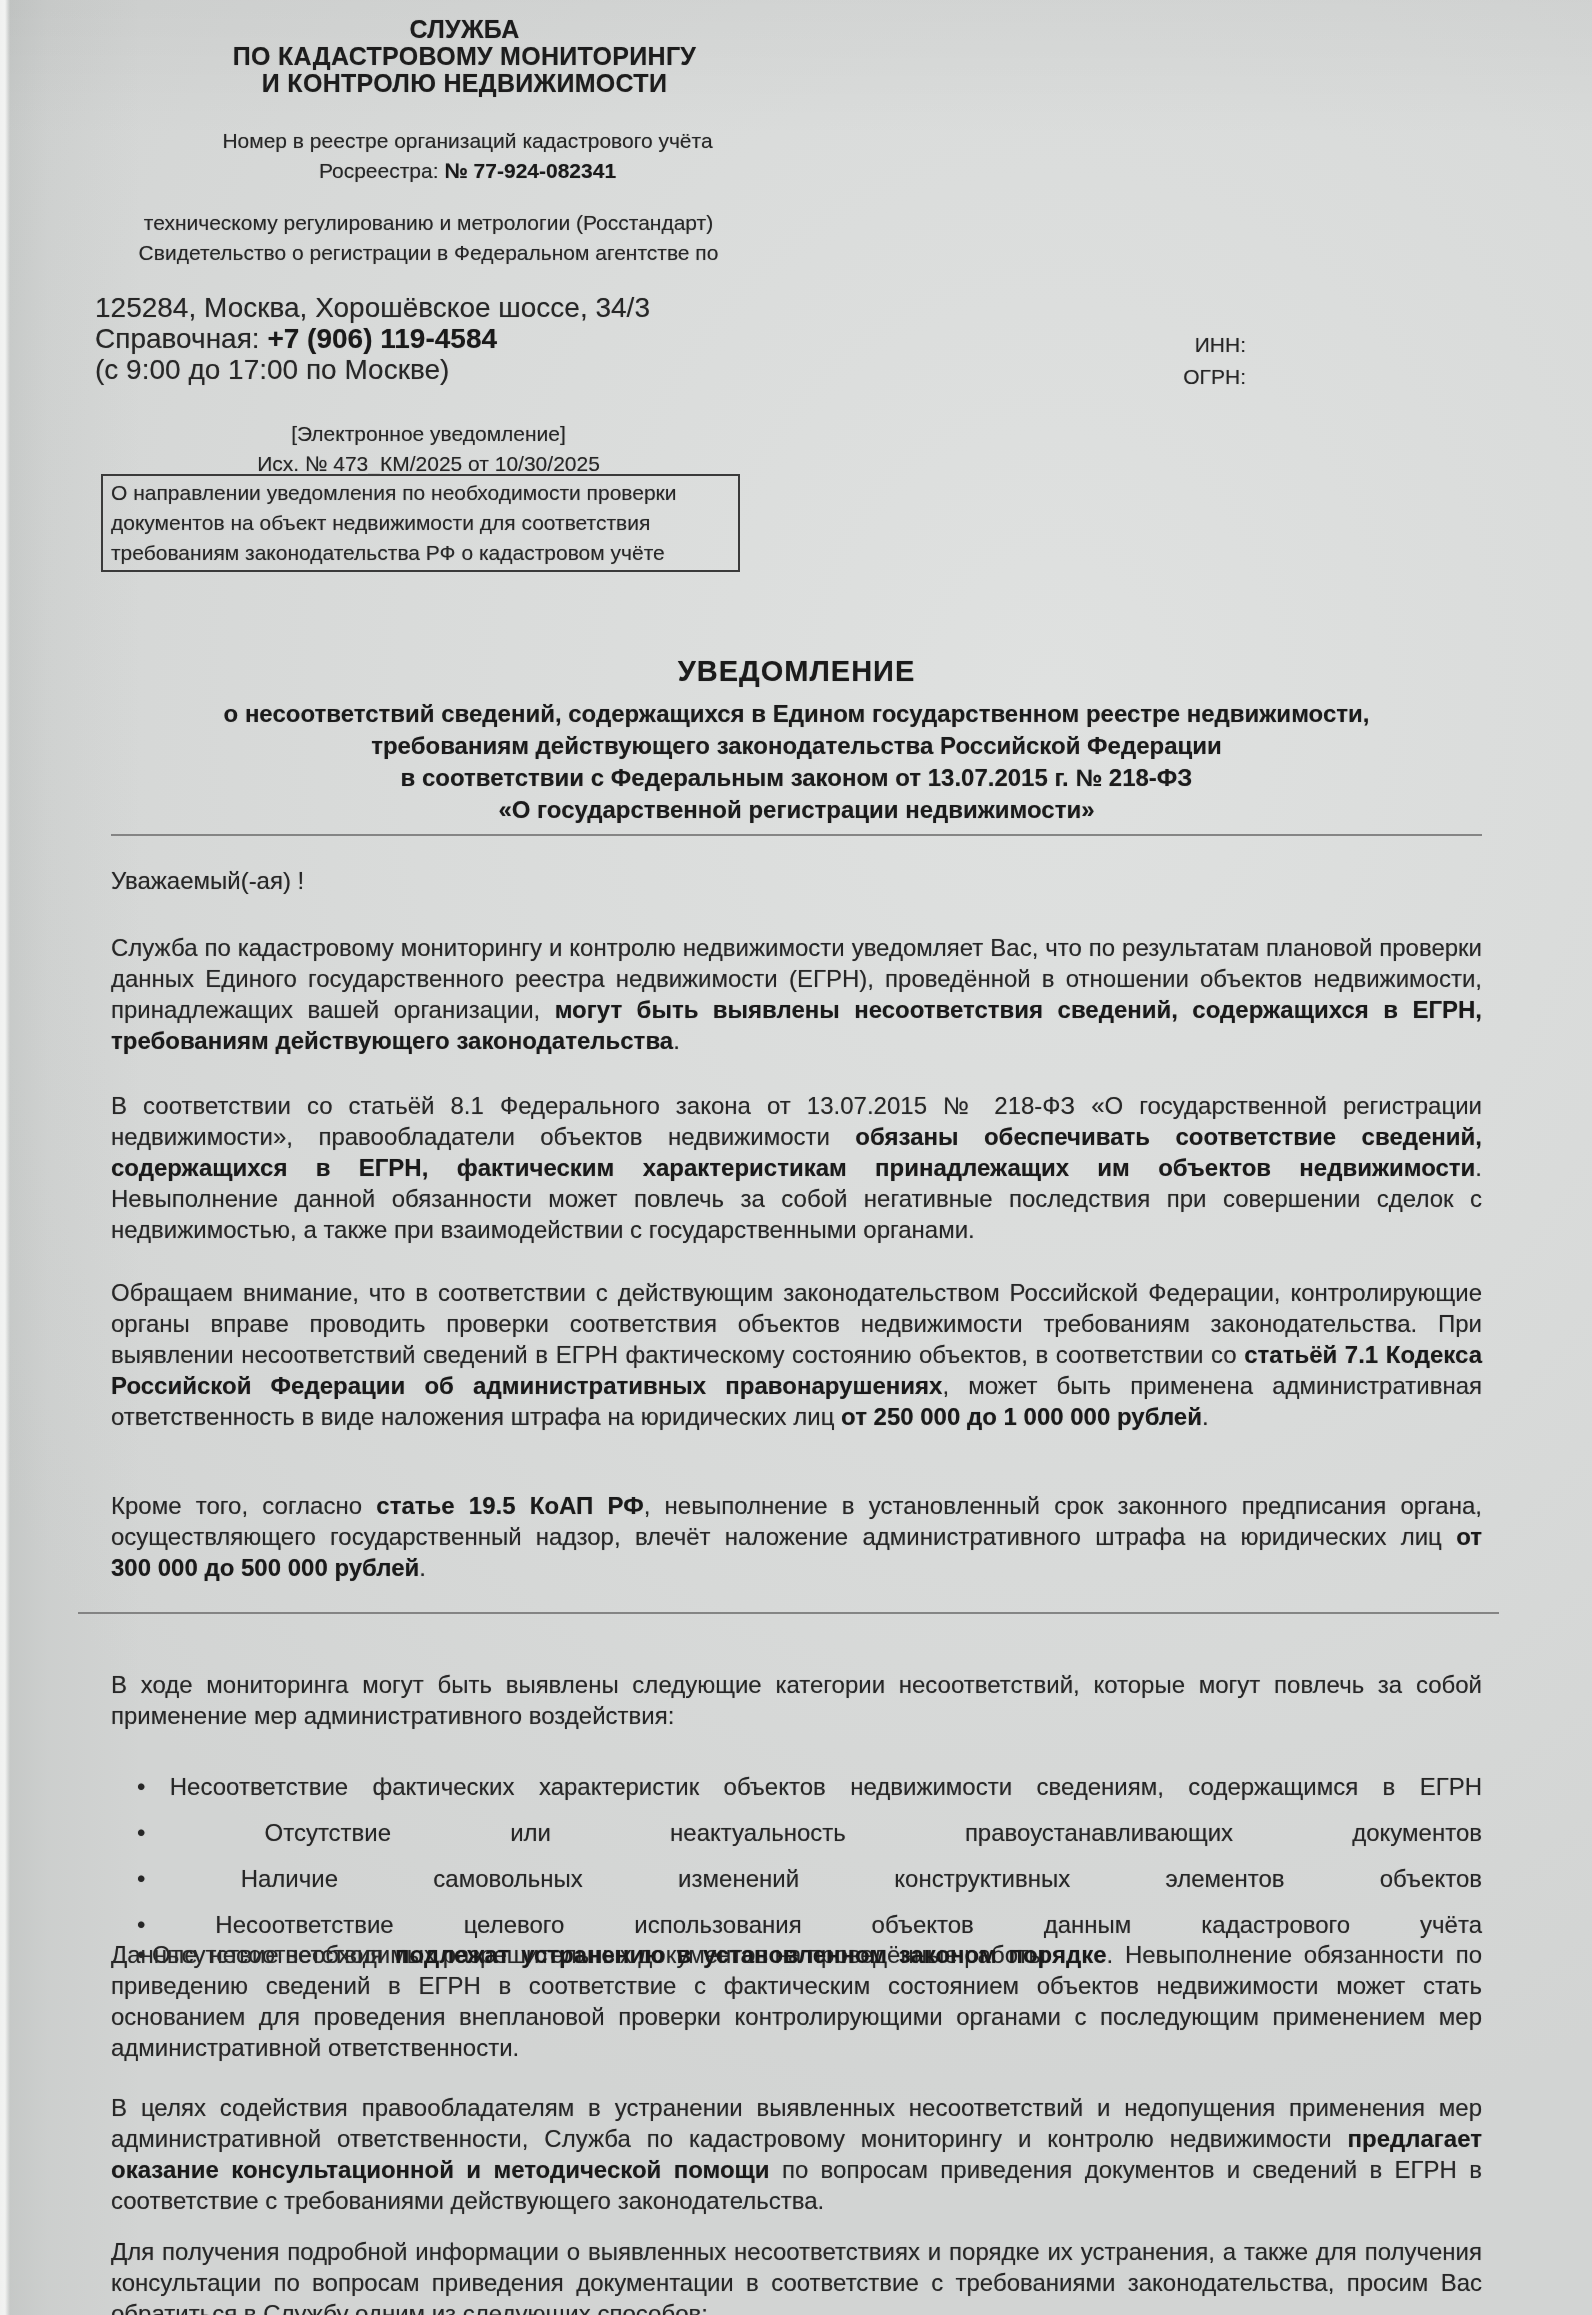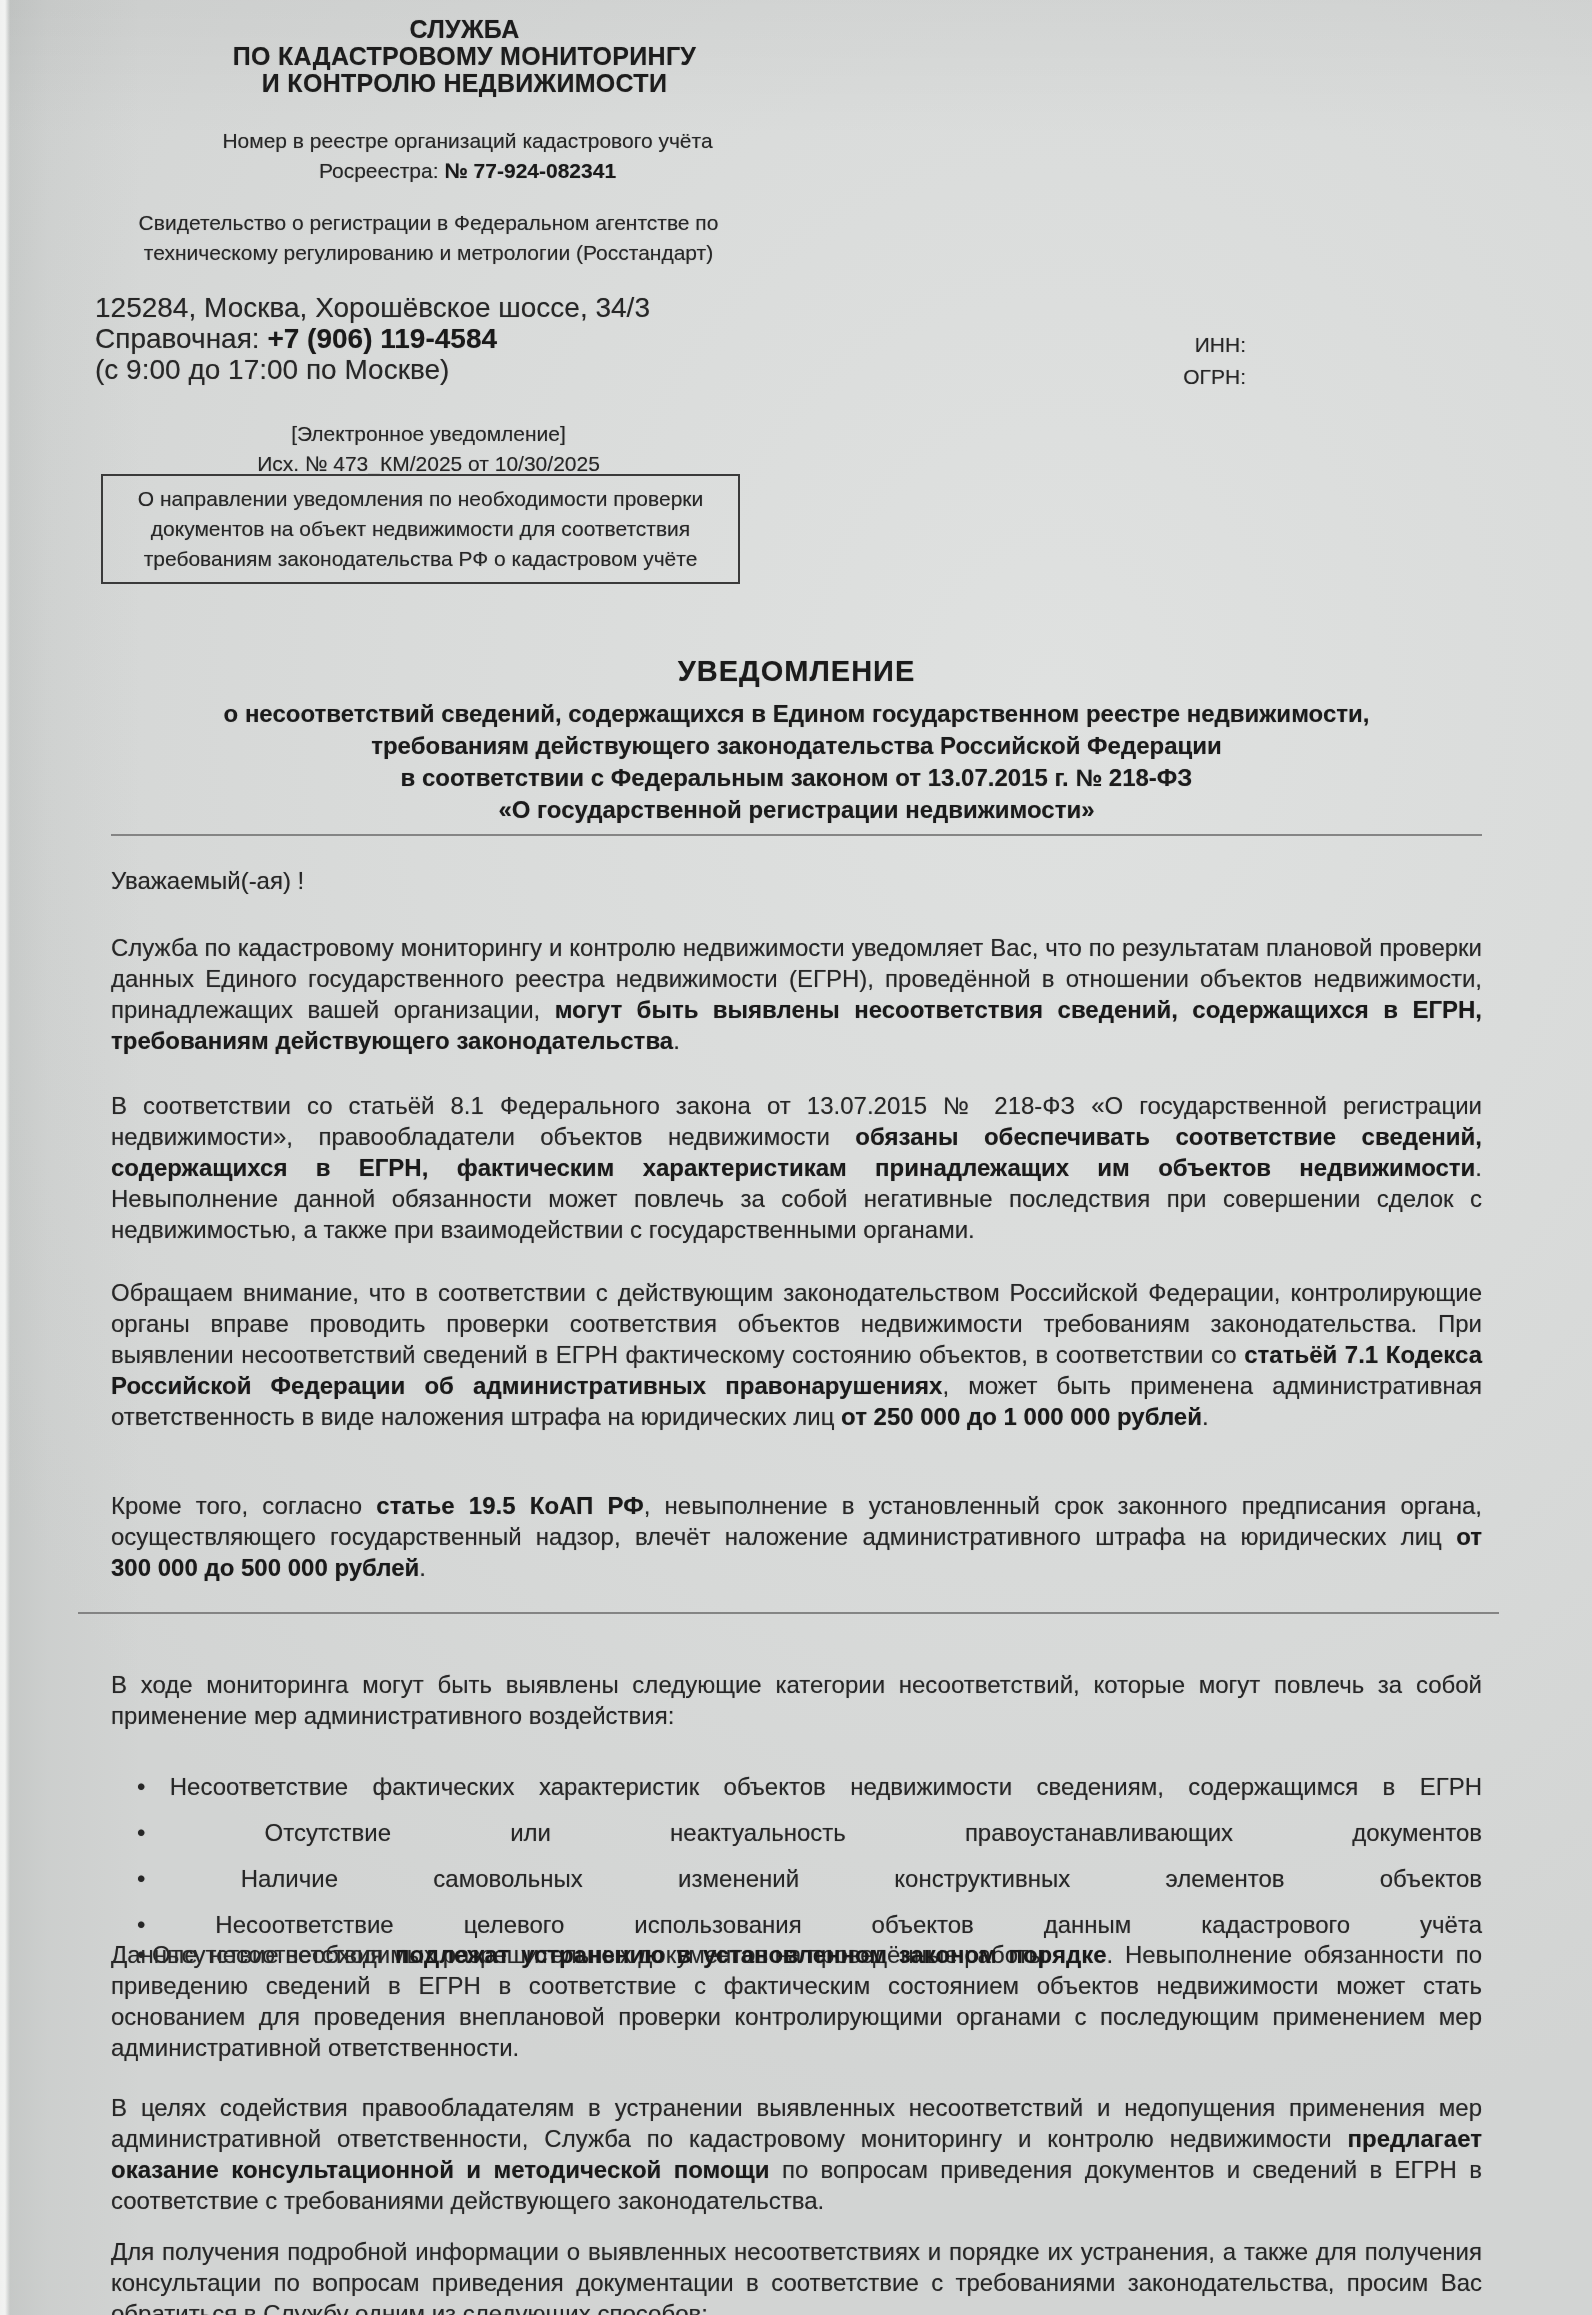--- a/index.html
+++ b/index.html
@@ -23,22 +23,22 @@
 
   
   .org        { top: 16px;  left: 109px; width: 711px; text-align: center;
                 font-size: 25px; font-weight: 700; line-height: 27px; color: #1d1d1d; letter-spacing: 0.3px; }
   .registry   { top: 126px; left: 139px; width: 657px; text-align: center; font-size: 21px; line-height: 30px; }
   .cert       { top: 208px; left: 85px;  width: 687px; text-align: center; font-size: 21px; line-height: 30px; }
   .address    { top: 292px; left: 95px;  width: 657px; text-align: left; font-size: 28px; line-height: 31px; }
   .codes      { top: 329px; left: 1160px; width: 86px; text-align: right; font-size: 21px; line-height: 32px; }
   .electronic { top: 419px; left: 100px; width: 657px; text-align: center; font-size: 21px; line-height: 30px; }
   .subject-box{ top: 474px; left: 101px; width: 639px; box-sizing: border-box;
-                border: 2px solid #3a3a3a; padding: 8px 8px;
-                text-align: center; font-size: 21px; line-height: 30px; }
+                border: 2px solid #3a3a3a; padding: 2px 8px;
+                text-align: left; font-size: 21px; line-height: 30px; }
 
   .title      { top: 655px; left: 111px; width: 1371px; text-align: center;
                 font-size: 29px; font-weight: 700; letter-spacing: 1px; color: #1b1b1b; }
   .subtitle   { top: 686px; left: 111px; width: 1371px; text-align: center;
                 font-size: 24px; font-weight: 700; line-height: 32px; color: #1b1b1b; margin-top: 12px; }
 
   .rule { height: 2px; background: #757575; opacity: 0.85; border: 0; }
   .rule1 { top: 834px; left: 111px; width: 1371px; }
   .rule2 { top: 1612px; left: 78px; width: 1421px; }
 
@@ -70,22 +70,22 @@
     <div>ПО КАДАСТРОВОМУ МОНИТОРИНГУ</div>
     <div>И КОНТРОЛЮ НЕДВИЖИМОСТИ</div>
   </div>
 
   <div class="abs registry">
     <div>Номер в реестре организаций кадастрового учёта</div>
     <div><span>Росреестра: </span><b>№ 77-924-082341</b></div>
   </div>
 
   <div class="abs cert">
+    <div>техническому регулированию и метрологии (Росстандарт)</div>
     <div>Свидетельство о регистрации в Федеральном агентстве по</div>
-    <div>техническому регулированию и метрологии (Росстандарт)</div>
   </div>
 
   <div class="abs address">
     <div>125284, Москва, Хорошёвское шоссе, 34/3</div>
     <div><span>Справочная: </span><b>+7 (906) 119-4584</b></div>
     <div>(с 9:00 до 17:00 по Москве)</div>
   </div>
 
   <div class="abs codes">
     <div>ИНН:</div>

